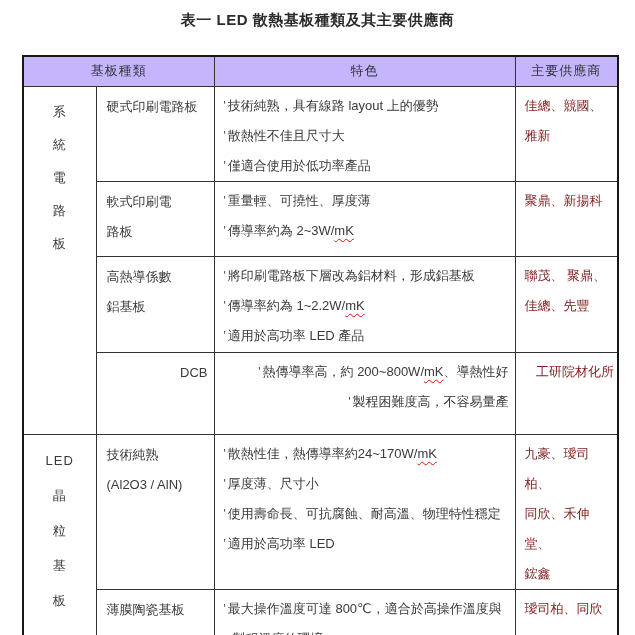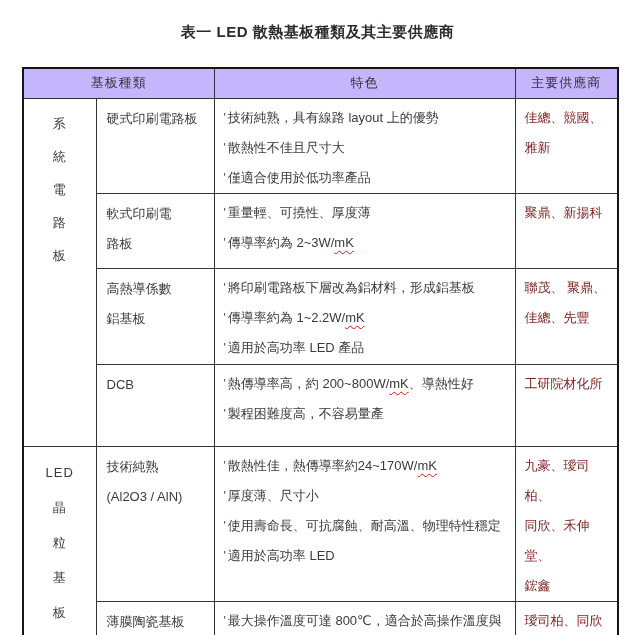--- a/index.html
+++ b/index.html
@@ -4,21 +4,21 @@
 <style>
   html,body{margin:0;padding:0;}
   body{
     width:635px;height:635px;background:#ffffff;
     font-family:"Liberation Sans","DejaVu Sans",sans-serif;
     color:#3a3a3a;
     -webkit-font-smoothing:antialiased;
   }
   .page{width:635px;height:635px;overflow:hidden;position:relative;}
   .title{
-    margin-top:20px;height:24px;line-height:24px;
+    margin-top:8px;height:24px;line-height:24px;
     text-align:center;font-size:15px;font-weight:600;color:#2b2b2b;
     letter-spacing:0.5px;
   }
   table.main{
     border-collapse:collapse;table-layout:fixed;
     margin:23px 0 0 22px;width:595px;
     border:2px solid #161616;
   }
   th,td{
     border:1px solid #333333;
@@ -137,21 +137,21 @@
           <td class="feat">
             <div class="feat-line"><span class="bullet">'</span><span>將印刷電路板下層改為鋁材料，形成鋁基板</span></div>
             <div class="feat-line"><span class="bullet">'</span><span>傳導率約為 1~2.2W/</span><span class="wavy">mK</span></div>
             <div class="feat-line"><span class="bullet">'</span><span>適用於高功率 LED 產品</span></div>
           </td>
           <td class="sup">
             <div>聯茂、 聚鼎、</div>
             <div>佳總、先豐</div>
           </td>
         </tr>
-        <tr style="height: 82px;">
+        <tr style="height: 82px; text-align: right;">
           <td class="type">
             <div>DCB</div>
           </td>
           <td class="feat">
             <div class="feat-line"><span class="bullet">'</span><span>熱傳導率高，約 200~800W/</span><span class="wavy">mK</span><span>、導熱性好</span></div>
             <div class="feat-line"><span class="bullet">'</span><span>製程困難度高，不容易量產</span></div>
           </td>
           <td class="sup">
             <div>工研院材化所</div>
           </td>

